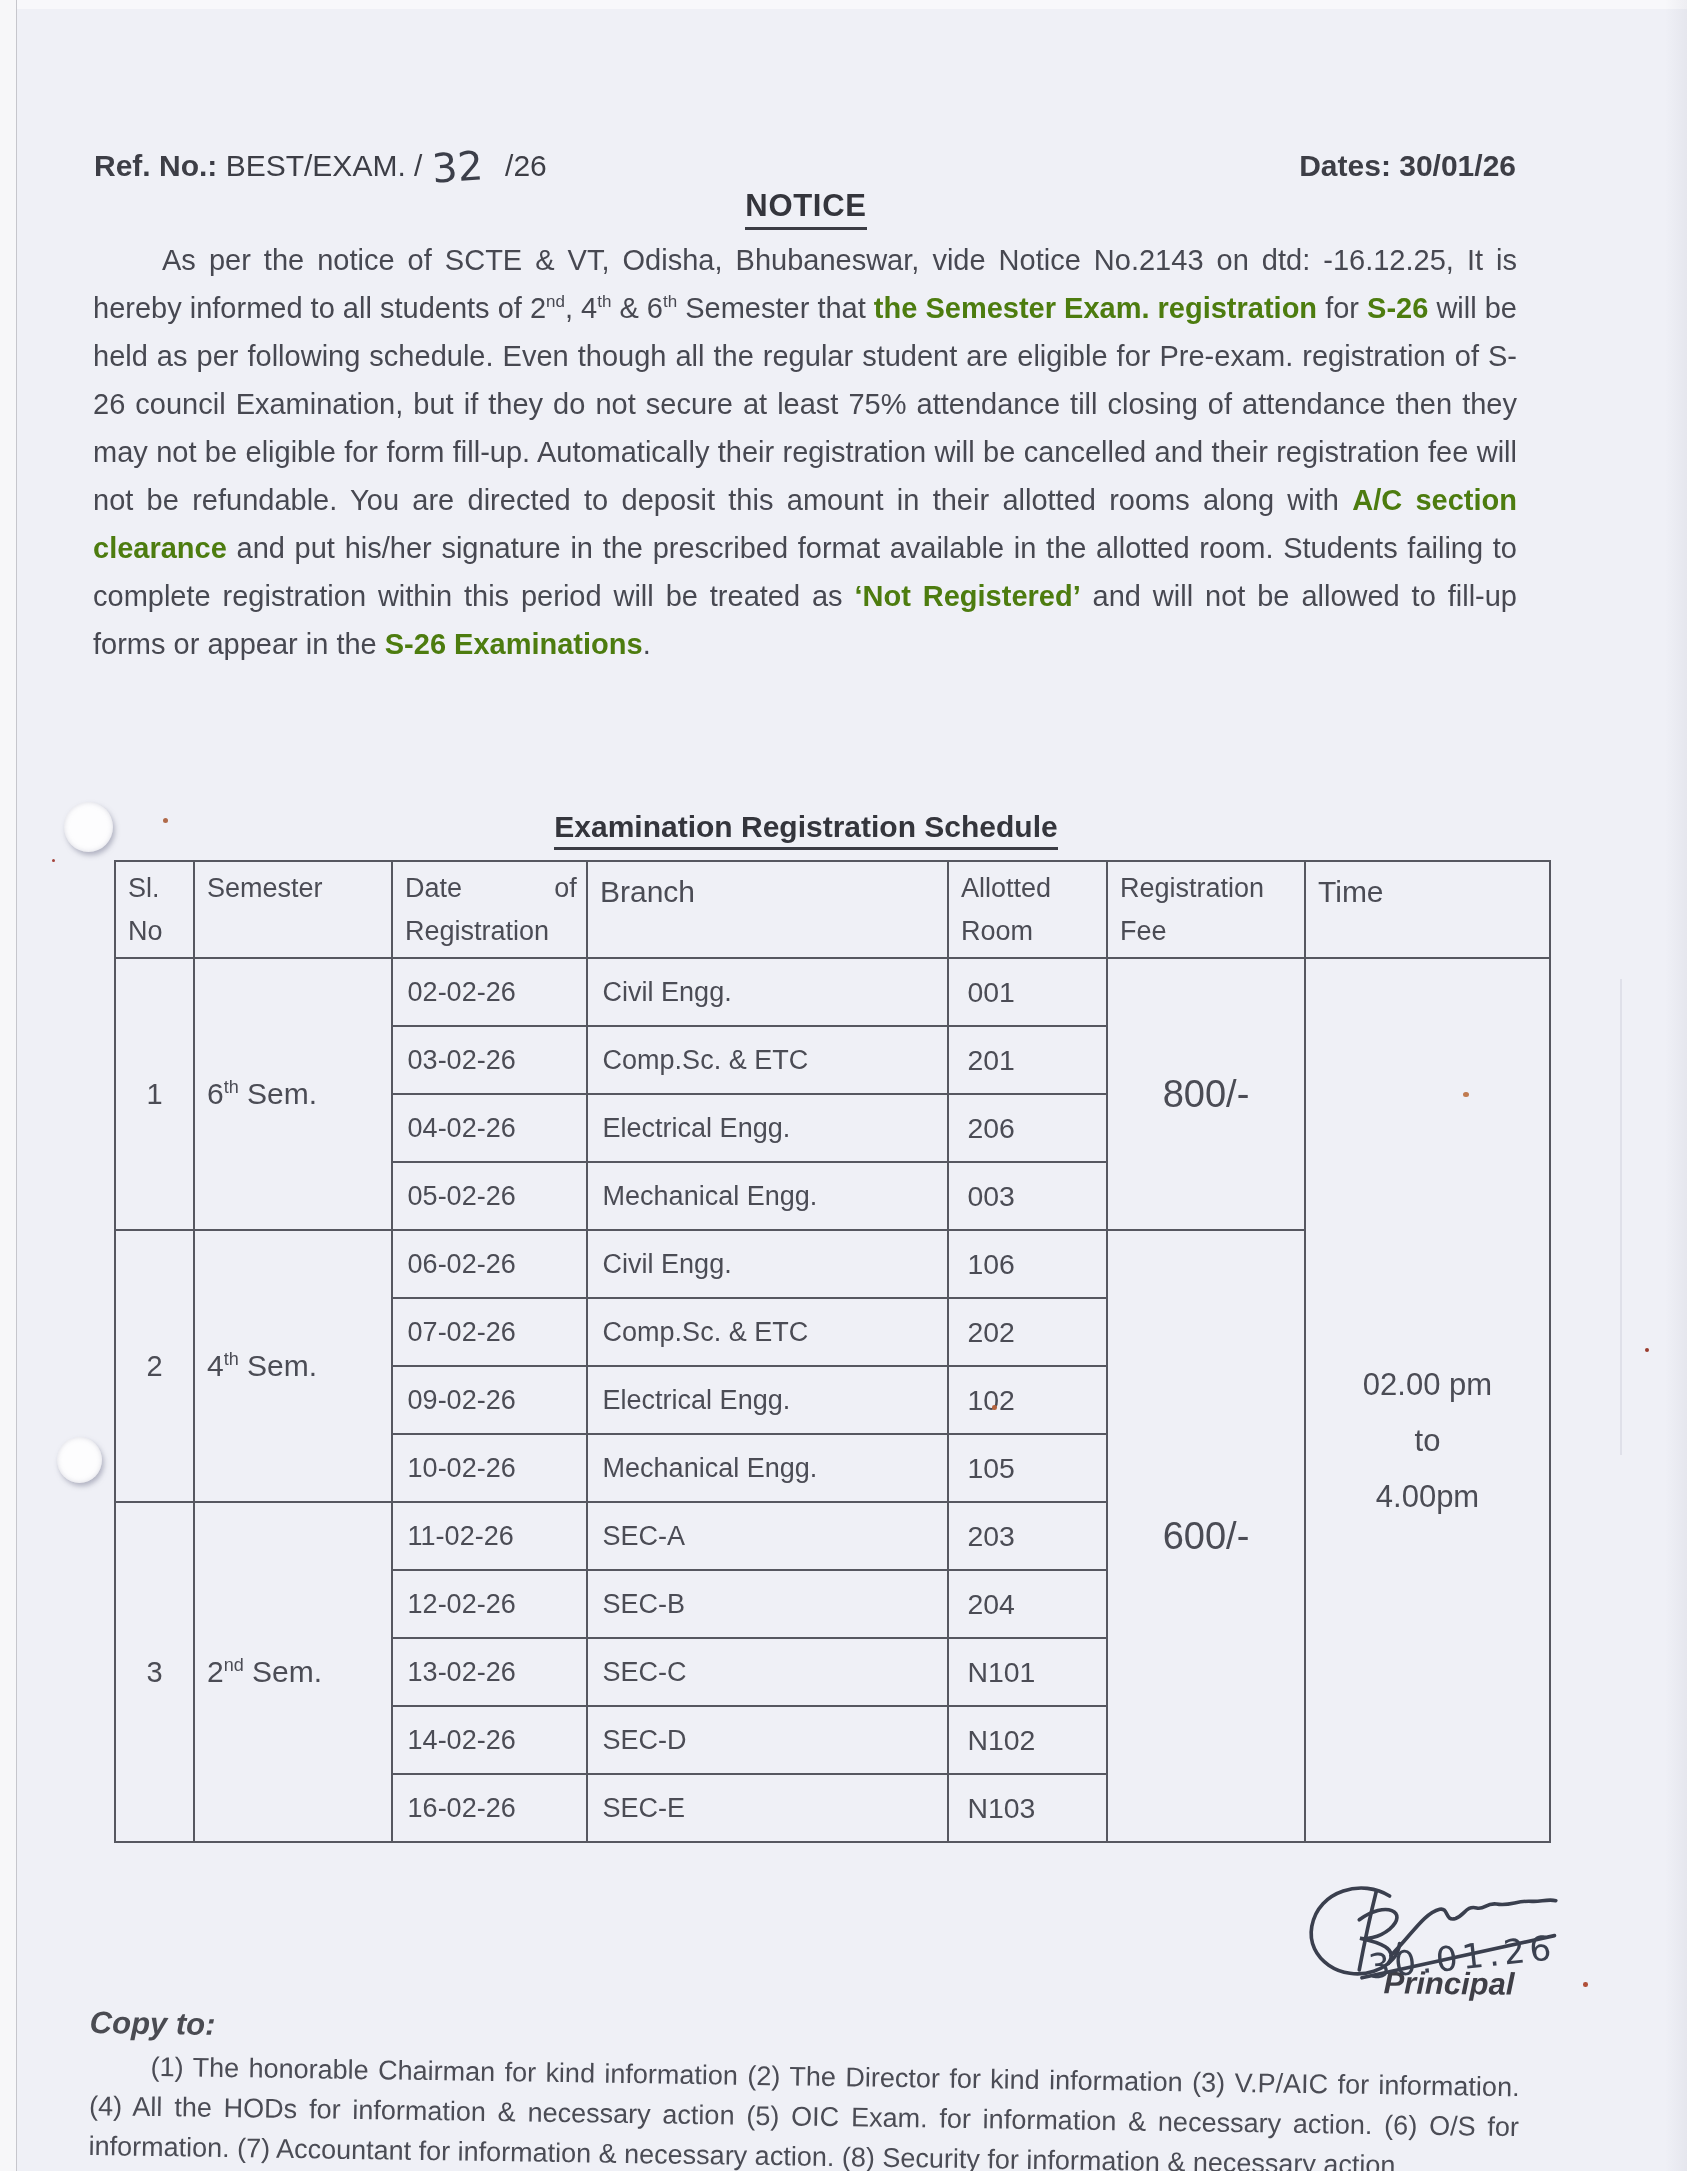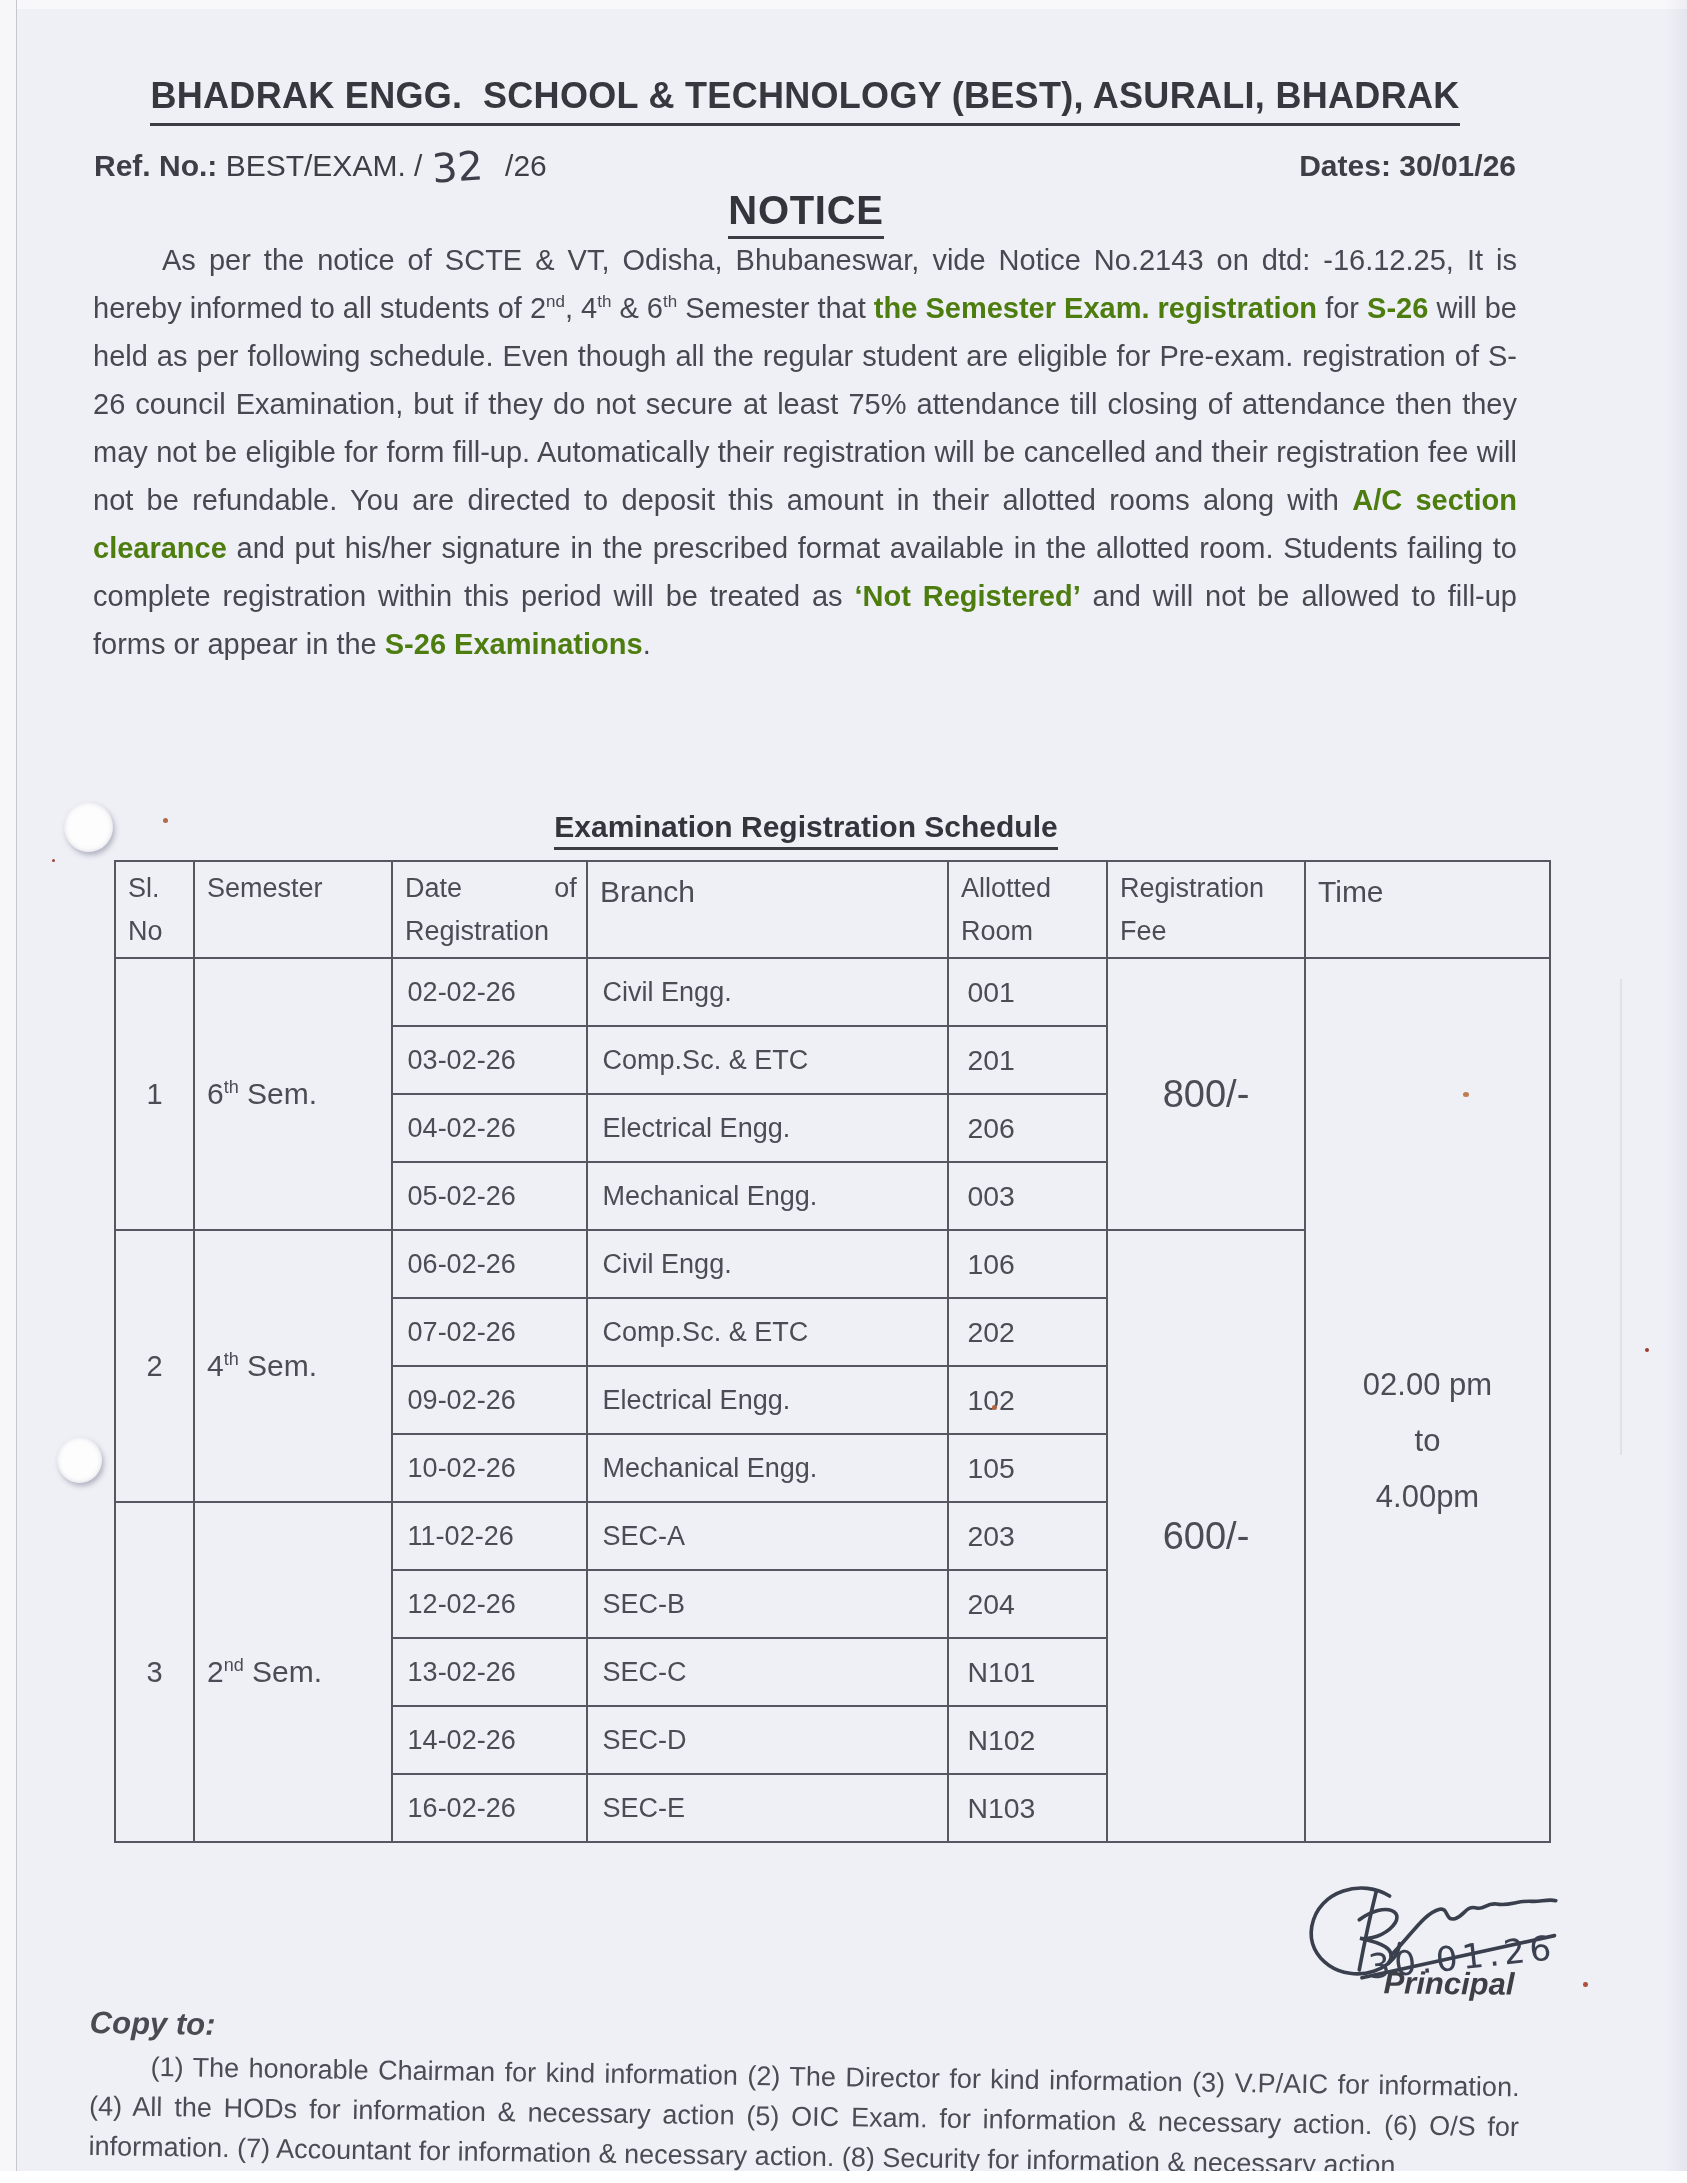--- a/index.html
+++ b/index.html
@@ -20,21 +20,21 @@
   .speck{position:absolute;border-radius:50%;z-index:3;}
 
   
   .school-title{position:absolute;left:91px;top:75px;width:1428px;text-align:center;font-size:36px;font-weight:bold;color:#37383f;white-space:pre-wrap;letter-spacing:0.3px;}
   .school-title .u{border-bottom:3.3px solid #3b3c44;padding-bottom:6.6px;display:inline;}
   .ref-line{position:absolute;left:94px;top:139px;width:1422px;display:flex;justify-content:space-between;align-items:baseline;font-size:30px;color:#3d3e46;}
   .ref-left b{font-weight:bold;}
   .hand-32{font-family:"DejaVu Sans",sans-serif;font-size:40px;display:inline-block;transform:rotate(-4deg);position:relative;top:4.6px;margin:0 22.5px 0 9.3px;color:#3c3f4a;}
   .date-right{font-weight:bold;}
 
-  .notice-heading{position:absolute;left:93px;top:188px;width:1426px;text-align:center;font-size:40px;font-weight:bold;color:#34353c;letter-spacing:0.7px;}
+  .notice-heading{position:absolute;left:93px;top:188px;width:1426px;text-align:center;font-size:31px;font-weight:bold;color:#34353c;letter-spacing:0.7px;}
   .notice-heading .u{border-bottom:3.3px solid #3b3c44;padding-bottom:4px;}
 
   .notice-body{position:absolute;left:93px;top:236px;width:1424px;font-size:29px;line-height:48px;text-align:justify;text-indent:69px;color:#474851;}
   .notice-body b{color:#4d7c0f;}
   .notice-body sup{font-size:17px;line-height:0;}
 
   .schedule-title{position:absolute;left:93px;top:810px;width:1426px;text-align:center;font-size:30px;font-weight:bold;color:#34353c;}
   .schedule-title .u{border-bottom:3.3px solid #3b3c44;padding-bottom:4px;text-align:center;}
 
   
@@ -78,21 +78,20 @@
   <div class="crease"></div>
   <div class="hole hole-1"></div>
   <div class="hole hole-2"></div>
   <div class="speck" style="left:163px;top:818px;width:5.3px;height:5.3px;background:#b06a4a;"></div>
   <div class="speck" style="left:52px;top:859px;width:3.3px;height:3.3px;background:#a4443c;"></div>
   <div class="speck" style="left:1463px;top:1092px;width:6px;height:5.3px;background:#c07b50;"></div>
   <div class="speck" style="left:992px;top:1405px;width:4.6px;height:4.6px;background:#b5643f;"></div>
   <div class="speck" style="left:1645px;top:1348px;width:4px;height:4px;background:#9a3b2e;"></div>
   <div class="speck" style="left:1583px;top:1982px;width:4.6px;height:4.6px;background:#b0503a;"></div>
 
-  <div class="school-title"><span class="u">BHADRAK ENGG.  SCHOOL &amp; TECHNOLOGY (BEST), ASURALI, BHADRAK</span></div>
 
   <div class="ref-line">
     <span class="ref-left"><b>Ref. No.:</b>&nbsp;<span>BEST/EXAM. /</span><span class="hand-32">32</span><span>/26</span></span>
     <span class="date-right">Dates: 30/01/26</span>
   </div>
 
   <div class="notice-heading"><span class="u">NOTICE</span></div>
 
   <div class="notice-body"><span>As per the notice of SCTE &amp; VT, Odisha, Bhubaneswar, vide Notice No.2143 on dtd: -16.12.25, It is hereby informed to all students of 2</span><sup>nd</sup><span>, 4</span><sup>th</sup><span> &amp; 6</span><sup>th</sup><span> Semester that </span><b>the Semester Exam. registration</b><span> for </span><b>S-26</b><span> will be held as per following schedule. Even though all the regular student are eligible for Pre-exam. registration of S-26 council Examination, but if they do not secure at least 75% attendance till closing of attendance then they may not be eligible for form fill-up. Automatically their registration will be cancelled and their registration fee will not be refundable. You are directed to deposit this amount in their allotted rooms along with </span><b>A/C section clearance</b><span> and put his/her signature in the prescribed format available in the allotted room. Students failing to complete registration within this period will be treated as </span><b>‘Not Registered’</b><span> and will not be allowed to fill-up forms or appear in the </span><b>S-26 Examinations</b><span>.</span></div>
 

